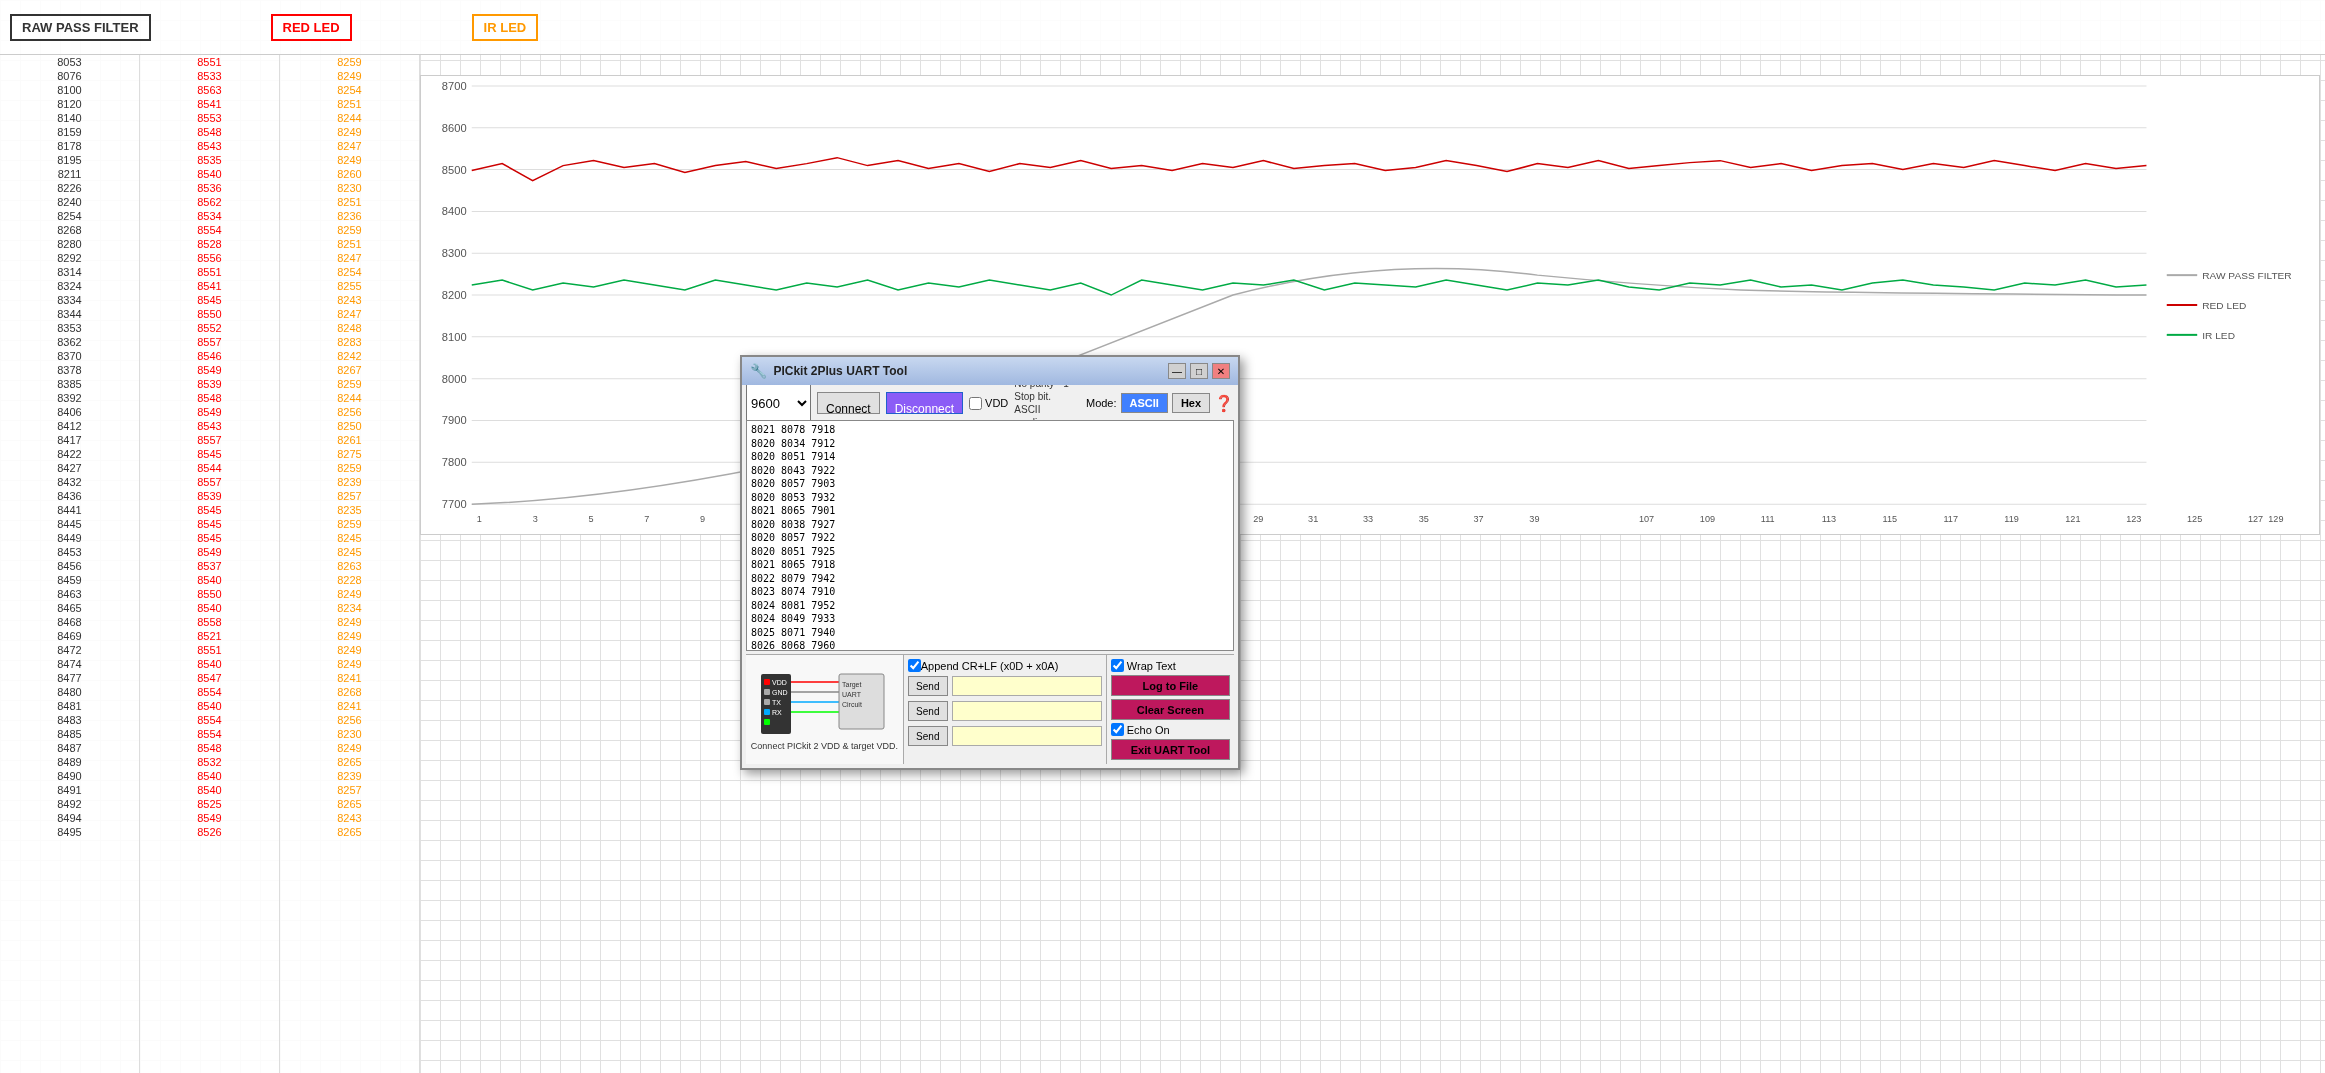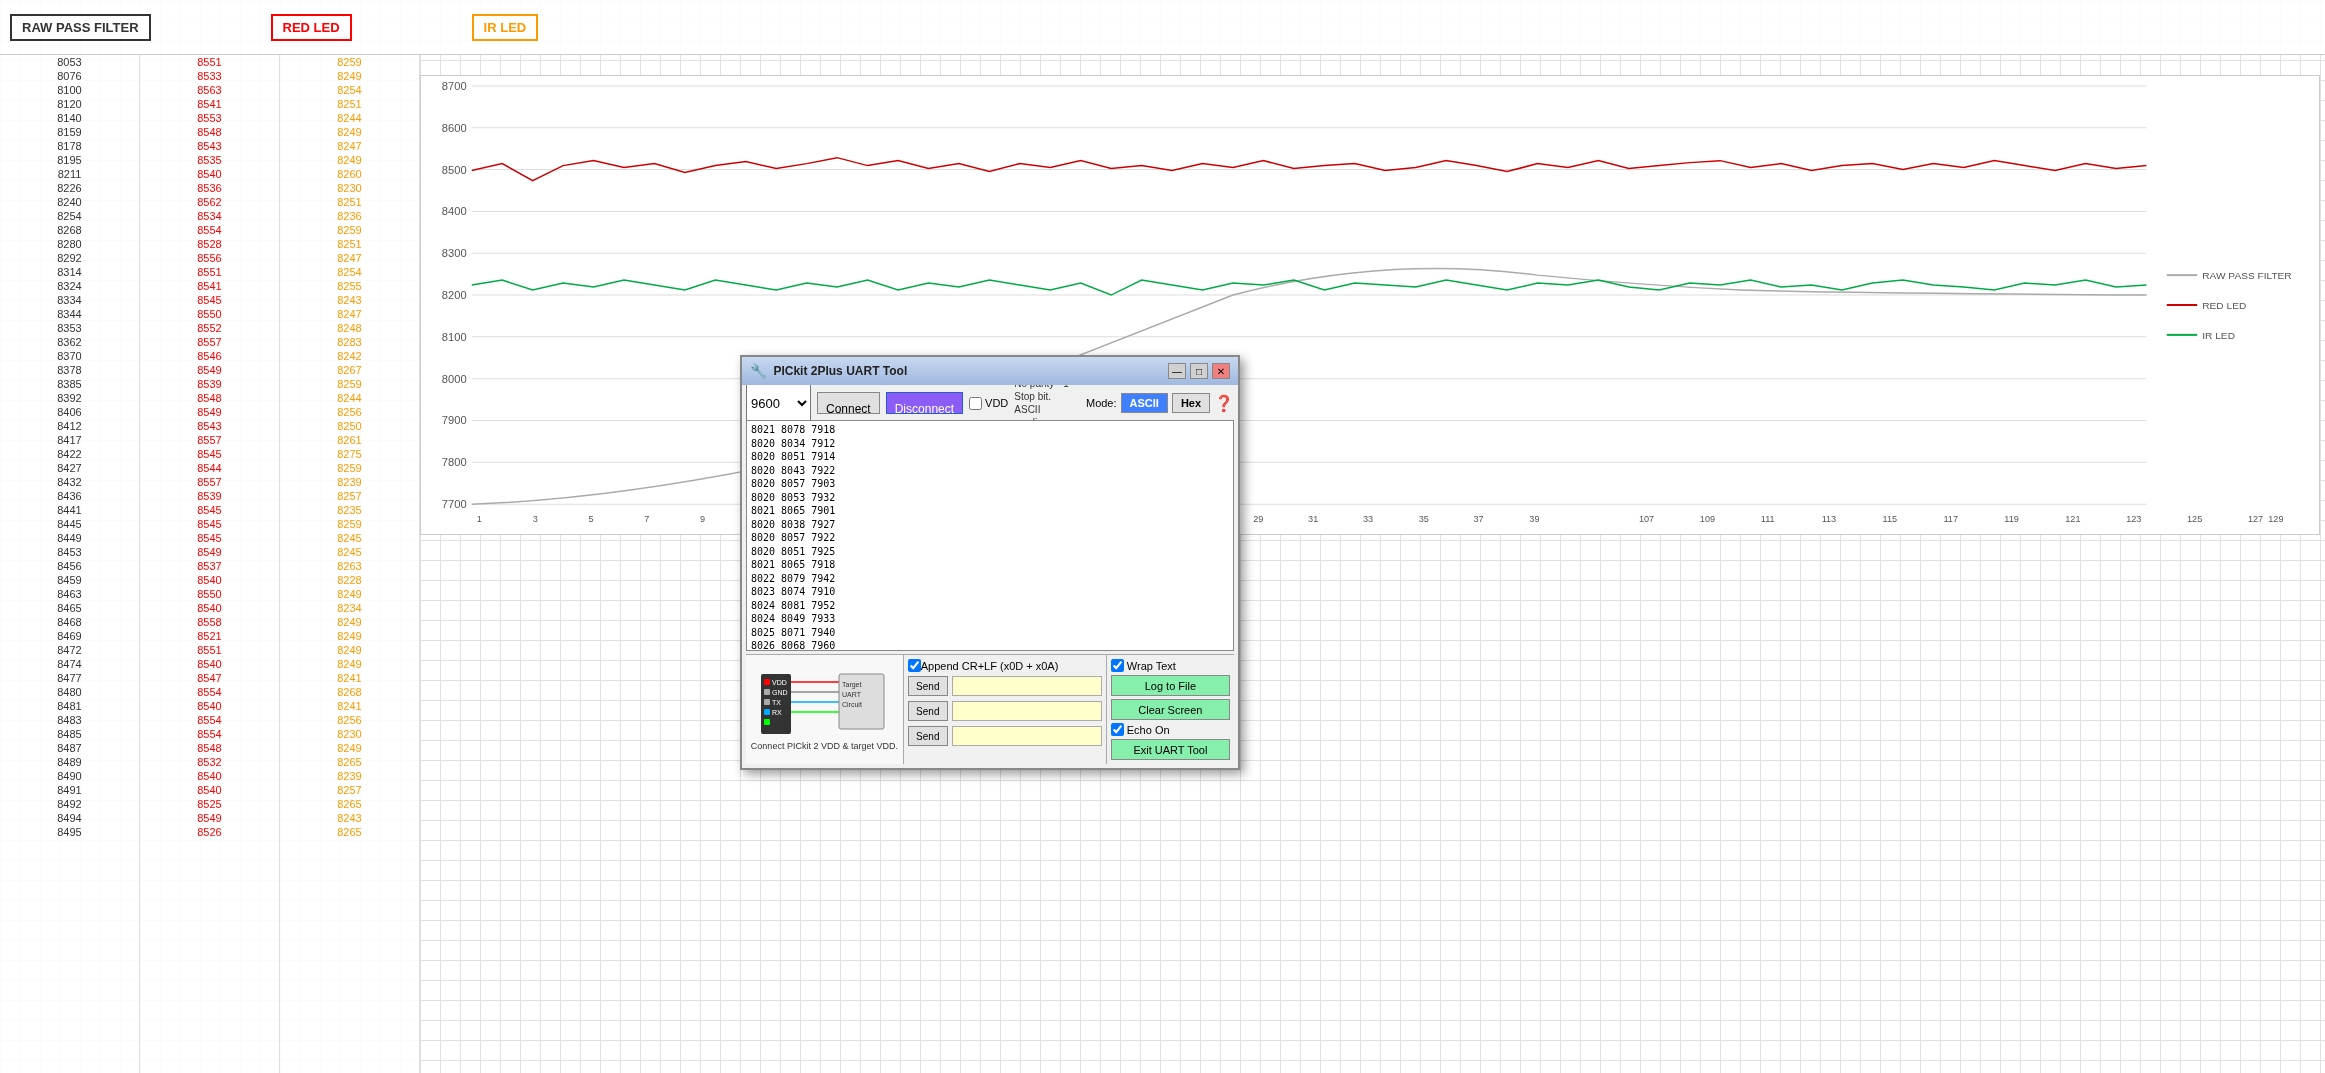--- a/index.html
+++ b/index.html
@@ -283,22 +283,23 @@
       padding: 4px;
       gap: 3px;
       border-left: 1px solid #aaa;
     }
 
     .right-btn {
       height: 22px;
       font-size: 11px;
       cursor: pointer;
       border: 1px solid #888;
-      background: #86efac;
+      background: #be185d;
       text-align: center;
+      font-weight: bold;
     }
 
     .right-check {
       display: flex;
       align-items: center;
       gap: 3px;
       font-size: 11px;
     }
   </style>
 </head>

